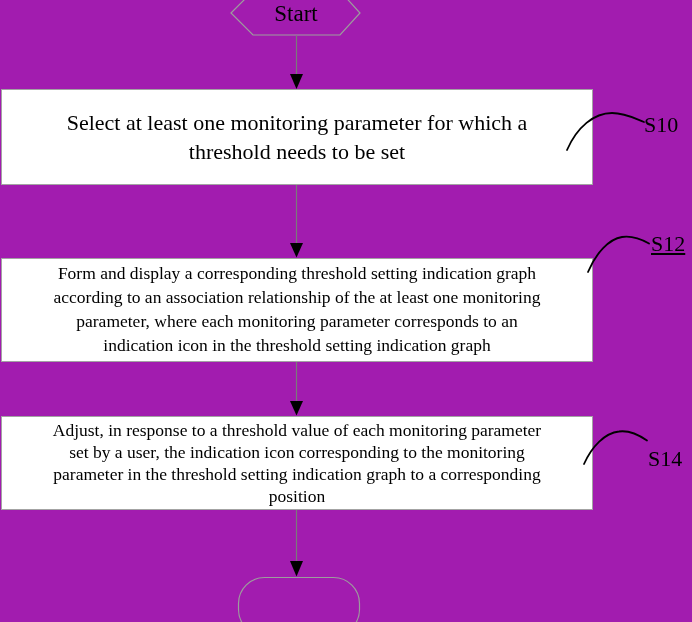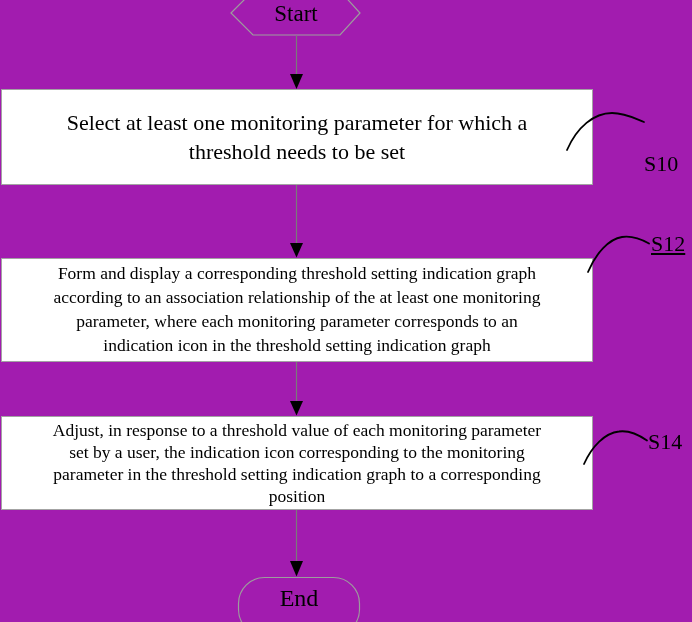--- a/index.html
+++ b/index.html
@@ -68,23 +68,23 @@
   .box-s12 { top: 258px; height: 104px; }
   .box-s12 .step-text { font-size: 17.5px; line-height: 1.36; }
   .box-s14 { top: 416px; height: 94px; }
   .box-s14 .step-text { font-size: 17.5px; line-height: 1.26; }
   .ref-label {
     position: absolute;
     z-index: 6;
     font-size: 22px;
     color: #000000;
   }
-  .ref-s10 { left: 644px; top: 112px; margin-top: 39px; }
+  .ref-s10 { left: 644px; top: 112px; }
   .ref-s12 { left: 651px; top: 231px; text-decoration: underline; }
-  .ref-s14 { left: 648px; top: 429px; }
+  .ref-s14 { left: 648px; top: 446px; }
 </style>
 </head>
 <body>
 
 <div class="canvas">
 
   <svg class="overlay" viewBox="0 0 692 622" xmlns="http://www.w3.org/2000/svg">
 
     <polygon points="231,13 253,-9 340,-9 360,13 340,35 253,35" fill="none" stroke="#9d9d9d" stroke-width="1.2"></polygon>
 
@@ -123,15 +123,14 @@
     <span class="step-text">Form and display a corresponding threshold setting indication graph
 according to an association relationship of the at least one monitoring
 parameter, where each monitoring parameter corresponds to an
 indication icon in the threshold setting indication graph</span>
   </div>
 
   <span class="ref-label ref-s10">S10</span>
   <span class="ref-label ref-s12">S12</span>
   <span class="ref-label ref-s14">S14</span>
 
-  <span class="terminator-label end-label">End</span>
 
 </div>
 
 </body></html>

